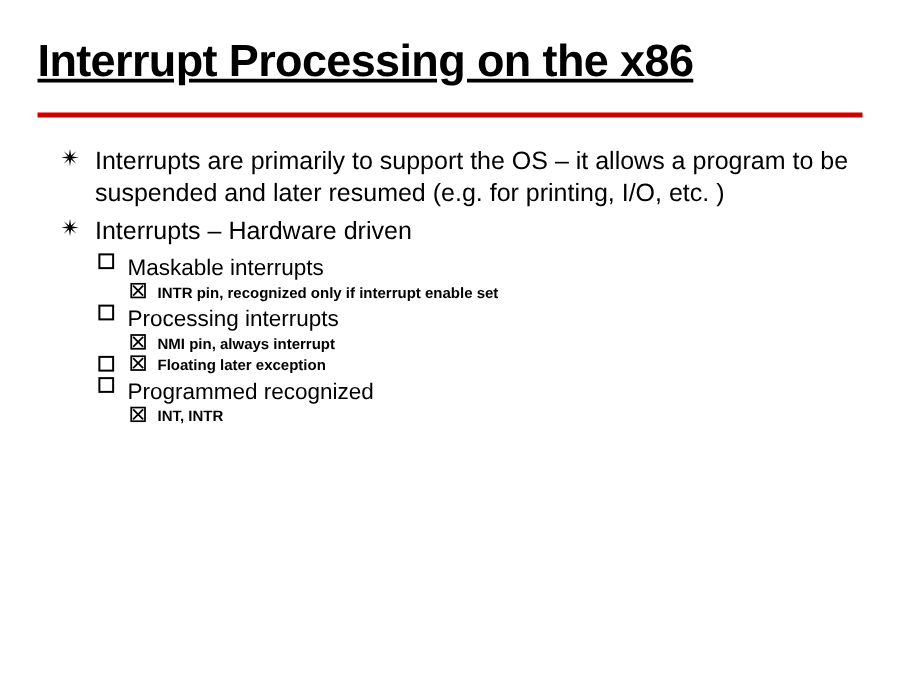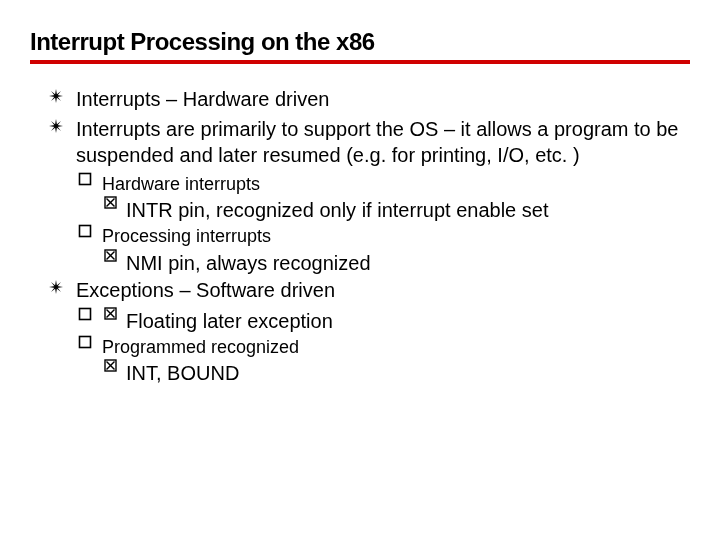--- a/index.html
+++ b/index.html
@@ -1,82 +1,74 @@
 <!DOCTYPE html>
 <html><head>
 <meta charset="utf-8">
 <style>
   * { margin: 0; padding: 0; box-sizing: border-box; }
   html, body { width: 720px; height: 540px; background: #fff; font-family: Verdana, Arial, sans-serif; color: #000; }
   .slide { padding: 28px 30px 20px 30px; }
-  .title { font-weight: 900; font-size: 24px; letter-spacing: -0.5px; margin-bottom: 4px; font-family: Arial, Helvetica, sans-serif; }
+  .title { font-weight: 900; font-size: 36px; letter-spacing: -0.5px; margin-bottom: 20px; font-family: Arial, Helvetica, sans-serif; text-decoration: underline; }
   .rule { height: 4px; background: #d00000; margin-bottom: 22px; }
   .l1 { font-size: 20px; line-height: 1.3; padding-left: 46px; position: relative; margin-bottom: 4px; }
   .l1 .bullet { position: absolute; left: 18px; top: 2px; font-family: "Zapf Dingbats", "Segoe UI Symbol", sans-serif; font-size: 18px; }
   .l2 { font-size: 18px; line-height: 1.35; padding-left: 72px; position: relative; }
   .l2 .bullet { position: absolute; left: 48px; top: 0; }
-  .l3 { font-size: 20px; font-weight: 400; line-height: 1.4; padding-left: 96px; position: relative; }
+  .l3 { font-size: 12px; font-weight: 700; line-height: 1.4; padding-left: 96px; position: relative; }
   .l3 .bullet { position: absolute; left: 74px; top: 0; }
   svg { display:block; }
 </style>
 </head>
 <body>
 
 <div class="slide">
   <h1 class="title">Interrupt Processing on the x86</h1>
   <div class="rule"></div>
   <div id="content">
       <div class="l1"><span class="bullet">
           <svg width="16" height="16" viewBox="0 0 16 16">
             <g fill="#000">
               <path d="M8 1 L9 7 L15 8 L9 9 L8 15 L7 9 L1 8 L7 7 Z"></path>
               <path d="M3 3 L8 7 L13 3 L9 8 L13 13 L8 9 L3 13 L7 8 Z"></path>
             </g>
           </svg>
-        </span><span>Interrupts – Hardware driven</span></div>
+        </span><span>Interrupts are primarily to support the OS – it allows a program to be suspended and later resumed (e.g. for printing, I/O, etc. )</span></div>
       <div class="l1"><span class="bullet">
           <svg width="16" height="16" viewBox="0 0 16 16">
             <g fill="#000">
               <path d="M8 1 L9 7 L15 8 L9 9 L8 15 L7 9 L1 8 L7 7 Z"></path>
               <path d="M3 3 L8 7 L13 3 L9 8 L13 13 L8 9 L3 13 L7 8 Z"></path>
             </g>
           </svg>
-        </span><span>Interrupts are primarily to support the OS – it allows a program to be suspended and later resumed (e.g. for printing, I/O, etc. )</span></div>
+        </span><span>Interrupts – Hardware driven</span></div>
       <div class="l2"><span class="bullet">
           <svg width="14" height="14" viewBox="0 0 14 14">
             <rect x="1.5" y="1.5" width="11" height="11" fill="none" stroke="#000" stroke-width="1.6"></rect>
           </svg>
-        </span><span>Hardware interrupts</span></div>
+        </span><span>Maskable interrupts</span></div>
       <div class="l3"><span class="bullet">
           <svg width="13" height="13" viewBox="0 0 13 13">
             <rect x="1" y="1" width="11" height="11" fill="none" stroke="#000" stroke-width="1.4"></rect>
             <line x1="2.5" y1="2.5" x2="10.5" y2="10.5" stroke="#000" stroke-width="1.4"></line>
             <line x1="10.5" y1="2.5" x2="2.5" y2="10.5" stroke="#000" stroke-width="1.4"></line>
           </svg>
         </span><span>INTR pin, recognized only if interrupt enable set</span></div>
       <div class="l2"><span class="bullet">
           <svg width="14" height="14" viewBox="0 0 14 14">
             <rect x="1.5" y="1.5" width="11" height="11" fill="none" stroke="#000" stroke-width="1.6"></rect>
           </svg>
         </span><span>Processing interrupts</span></div>
       <div class="l3"><span class="bullet">
           <svg width="13" height="13" viewBox="0 0 13 13">
             <rect x="1" y="1" width="11" height="11" fill="none" stroke="#000" stroke-width="1.4"></rect>
             <line x1="2.5" y1="2.5" x2="10.5" y2="10.5" stroke="#000" stroke-width="1.4"></line>
             <line x1="10.5" y1="2.5" x2="2.5" y2="10.5" stroke="#000" stroke-width="1.4"></line>
           </svg>
-        </span><span>NMI pin, always recognized</span></div>
-      <div class="l1"><span class="bullet">
-          <svg width="16" height="16" viewBox="0 0 16 16">
-            <g fill="#000">
-              <path d="M8 1 L9 7 L15 8 L9 9 L8 15 L7 9 L1 8 L7 7 Z"></path>
-              <path d="M3 3 L8 7 L13 3 L9 8 L13 13 L8 9 L3 13 L7 8 Z"></path>
-            </g>
-          </svg>
-        </span><span>Exceptions – Software driven</span></div>
+        </span><span>NMI pin, always interrupt</span></div>
       <div class="l2"><span class="bullet">
           <svg width="14" height="14" viewBox="0 0 14 14">
             <rect x="1.5" y="1.5" width="11" height="11" fill="none" stroke="#000" stroke-width="1.6"></rect>
           </svg>
         </span></div>
       <div class="l3"><span class="bullet">
           <svg width="13" height="13" viewBox="0 0 13 13">
             <rect x="1" y="1" width="11" height="11" fill="none" stroke="#000" stroke-width="1.4"></rect>
             <line x1="2.5" y1="2.5" x2="10.5" y2="10.5" stroke="#000" stroke-width="1.4"></line>
             <line x1="10.5" y1="2.5" x2="2.5" y2="10.5" stroke="#000" stroke-width="1.4"></line>
@@ -86,15 +78,15 @@
           <svg width="14" height="14" viewBox="0 0 14 14">
             <rect x="1.5" y="1.5" width="11" height="11" fill="none" stroke="#000" stroke-width="1.6"></rect>
           </svg>
         </span><span>Programmed recognized</span></div>
       <div class="l3"><span class="bullet">
           <svg width="13" height="13" viewBox="0 0 13 13">
             <rect x="1" y="1" width="11" height="11" fill="none" stroke="#000" stroke-width="1.4"></rect>
             <line x1="2.5" y1="2.5" x2="10.5" y2="10.5" stroke="#000" stroke-width="1.4"></line>
             <line x1="10.5" y1="2.5" x2="2.5" y2="10.5" stroke="#000" stroke-width="1.4"></line>
           </svg>
-        </span><span>INT, BOUND</span></div>
+        </span><span>INT, INTR</span></div>
     </div>
 </div>
 
 </body></html>

